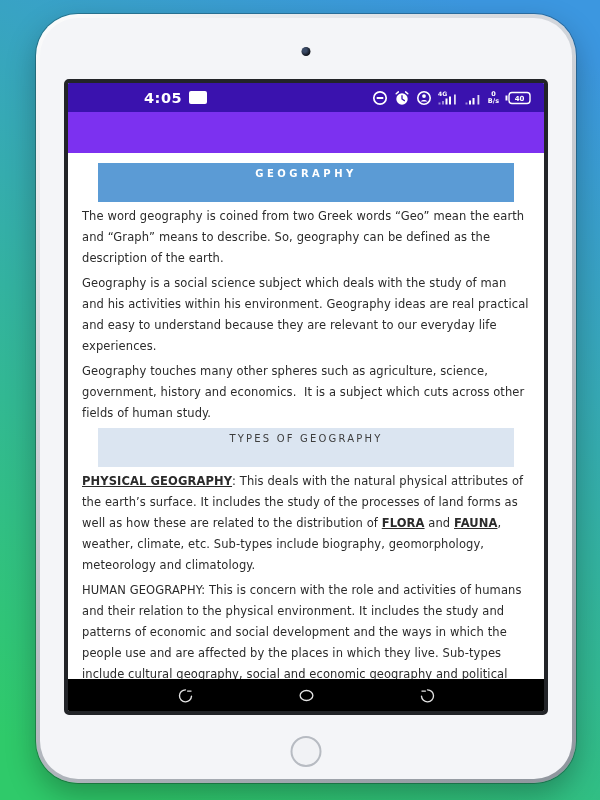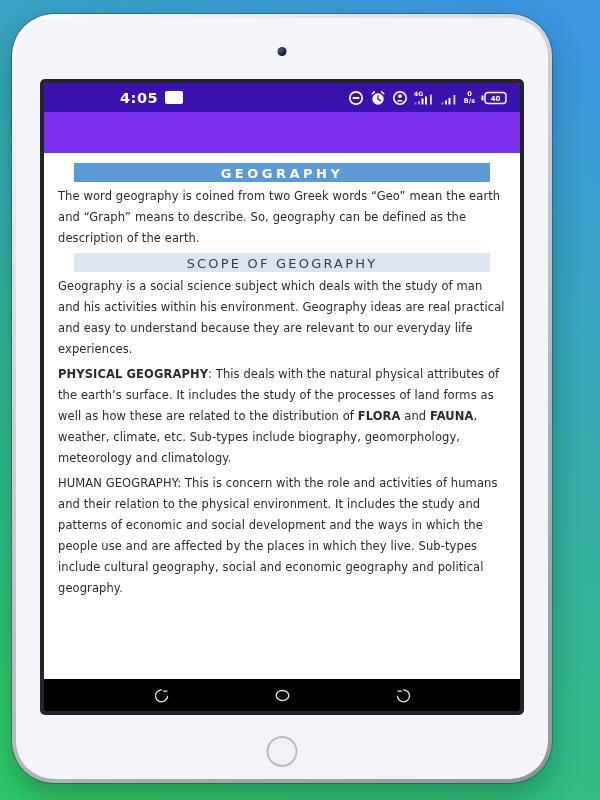--- a/index.html
+++ b/index.html
@@ -1,20 +1,20 @@
 <!DOCTYPE html>
 <html style="--bg-gradient-top: #3C97E0; --bg-gradient-mid: #33b2a0; --bg-gradient-bottom: #2FCA6A; --status-bar-bg: #3A12AE; --app-bar-bg: #7C31F0; --primary-header-bg: #5B9BD5; --primary-header-text: #FFFFFF; --light-header-bg: #DBE5F1; --light-header-text: #3D3D3D; --body-text: #2B2B2B; --nav-bar-bg: #000000;"><head>
 <meta charset="utf-8">
 <style>
   html,body{margin:0;padding:0;width:600px;height:800px;overflow:hidden;
     font-family:"DejaVu Sans","Liberation Sans",sans-serif;}
   body{background:linear-gradient(205deg,var(--bg-gradient-top) 6%,var(--bg-gradient-mid) 52%,var(--bg-gradient-bottom) 94%);}
 
   
-  .tablet{position:absolute;left:12px;top:14px;width:540px;height:769px;border-radius:42px;
+  .tablet{position:absolute;left:36px;top:14px;width:540px;height:769px;border-radius:42px;
     background:linear-gradient(145deg,#fdfdfd 0%,#cfd3d9 35%,#8f959d 100%);
     box-shadow:0 12px 30px rgba(0,0,0,.28),0 0 0 1px rgba(0,0,0,.25);}
   .tablet-face{position:absolute;inset:4px;border-radius:38px;background:#f4f5f8;}
   .camera{position:absolute;top:29px;left:50%;transform:translateX(-50%);width:9px;height:9px;
     border-radius:50%;background:radial-gradient(circle at 35% 35%,#3a4a66 0 25%,#10131a 70%);}
   .home-button{position:absolute;bottom:12px;left:50%;transform:translateX(-50%);width:31px;height:31px;
     border-radius:50%;border:2.5px solid #b7bbc2;background:#f1f2f5;box-sizing:border-box;}
 
   
   .screen{position:absolute;top:61px;left:50%;transform:translateX(-50%);width:484px;height:636px;
@@ -29,27 +29,27 @@
   .status-icons{margin-left:auto;display:flex;align-items:center;gap:6px;}
   .status-icons svg{display:block;}
   .net-speed{display:flex;flex-direction:column;align-items:center;line-height:6.5px;
     font-size:6.5px;font-weight:bold;color:#fff;}
 
   
   .app-bar{height:41px;flex:0 0 41px;background:var(--app-bar-bg);}
 
   
   .doc{flex:1 1 auto;background:#fff;padding:6px 14px 0 14px;overflow:hidden;position:relative;}
-  .sec-header{height:19px;line-height:21px;text-align:center;font-size:13px;margin:4px 16px;}
+  .sec-header{height:39px;line-height:21px;text-align:center;font-size:10px;margin:4px 16px;}
   .sec-header.primary{background:var(--primary-header-bg);color:var(--primary-header-text);
     font-weight:bold;letter-spacing:3.5px;}
   .sec-header.light{background:var(--light-header-bg);color:var(--light-header-text);letter-spacing:2.2px;}
   .para{margin:4px 0;font-size:11.5px;line-height:21px;color:var(--body-text);
     letter-spacing:.1px;white-space:pre-wrap;}
-  .para .b{font-weight:bold;}
+  .para .b{font-weight:bold;text-decoration:underline;}
 
   
   .nav-bar{position:absolute;left:0;right:0;bottom:0;height:32px;background:var(--nav-bar-bg);
     display:flex;align-items:center;justify-content:space-between;padding:0 102px;box-sizing:border-box;z-index:5;}
   .nav-btn{width:30px;height:24px;display:flex;align-items:center;justify-content:center;cursor:pointer;}
   .nav-btn svg{display:block;}
 </style>
 </head>
 <body>
 
@@ -114,22 +114,23 @@
             </svg>
           </span>
         </span>
       </div>
 
       <div class="app-bar"></div>
 
       <div class="doc">
           <div class="sec-header primary">GEOGRAPHY</div>
           <p class="para"><span>The word geography is coined from two Greek words “Geo” mean the earth and “Graph” means to describe. So, geography can be defined as the description of the earth.</span></p>
-          <div class="sec-header light">SCOPE OF GEOGRAPHY</div>
           <p class="para"><span>Geography is a social science subject which deals with the study of man and his activities within his environment. Geography ideas are real practical and easy to understand because they are relevant to our everyday life experiences.</span></p>
+          <p class="para"><span>Geography touches many other spheres such as agriculture, science, government, history and economics.  It is a subject which cuts across other fields of human study.</span></p>
+          <div class="sec-header light">TYPES OF GEOGRAPHY</div>
           <p class="para"><span class="b">PHYSICAL GEOGRAPHY</span><span>: This deals with the natural physical attributes of the earth’s surface. It includes the study of the processes of land forms as well as how these are related to the distribution of </span><span class="b">FLORA</span><span> and </span><span class="b">FAUNA</span><span>, weather, climate, etc. Sub-types include biography, geomorphology, meteorology and climatology.</span></p>
           <p class="para"><span>HUMAN GEOGRAPHY: This is concern with the role and activities of humans and their relation to the physical environment. It includes the study and patterns of economic and social development and the ways in which the people use and are affected by the places in which they live. Sub-types include cultural geography, social and economic geography and political geography.</span></p>
         </div>
 
       <div class="nav-bar">
         <span class="nav-btn">
           <svg width="23" height="19" viewBox="0 0 24 24">
             <path d="M12 4.8 A7.6 7.6 0 1 0 19.6 12.8" fill="none" stroke="#e3e3e3" stroke-width="1.7" stroke-linecap="round"></path>
             <path d="M14.6 6.4 h4.4" stroke="#e3e3e3" stroke-width="1.7" stroke-linecap="round"></path>
           </svg>

